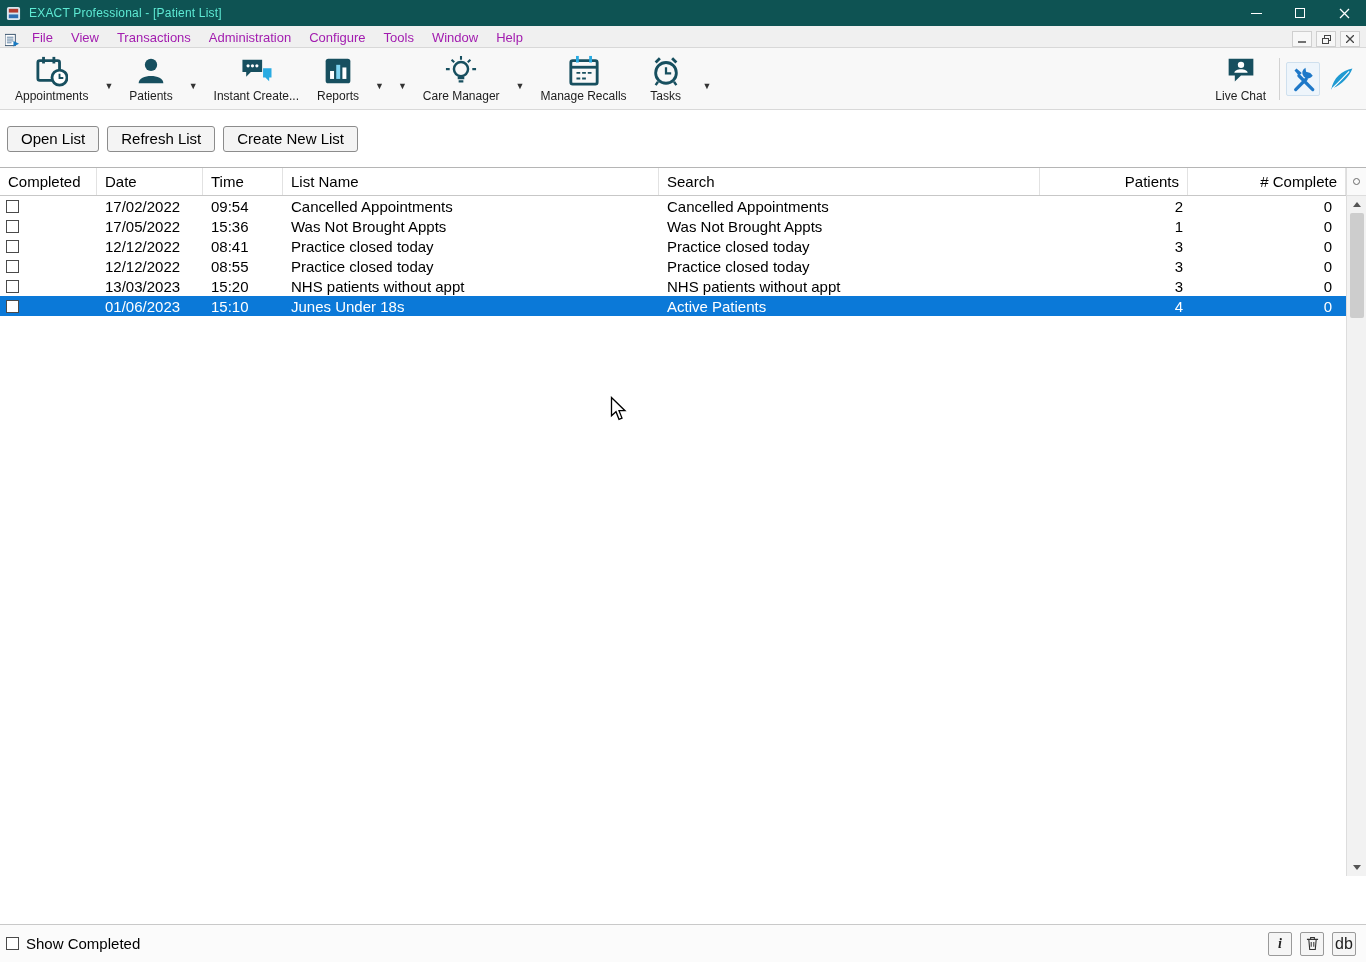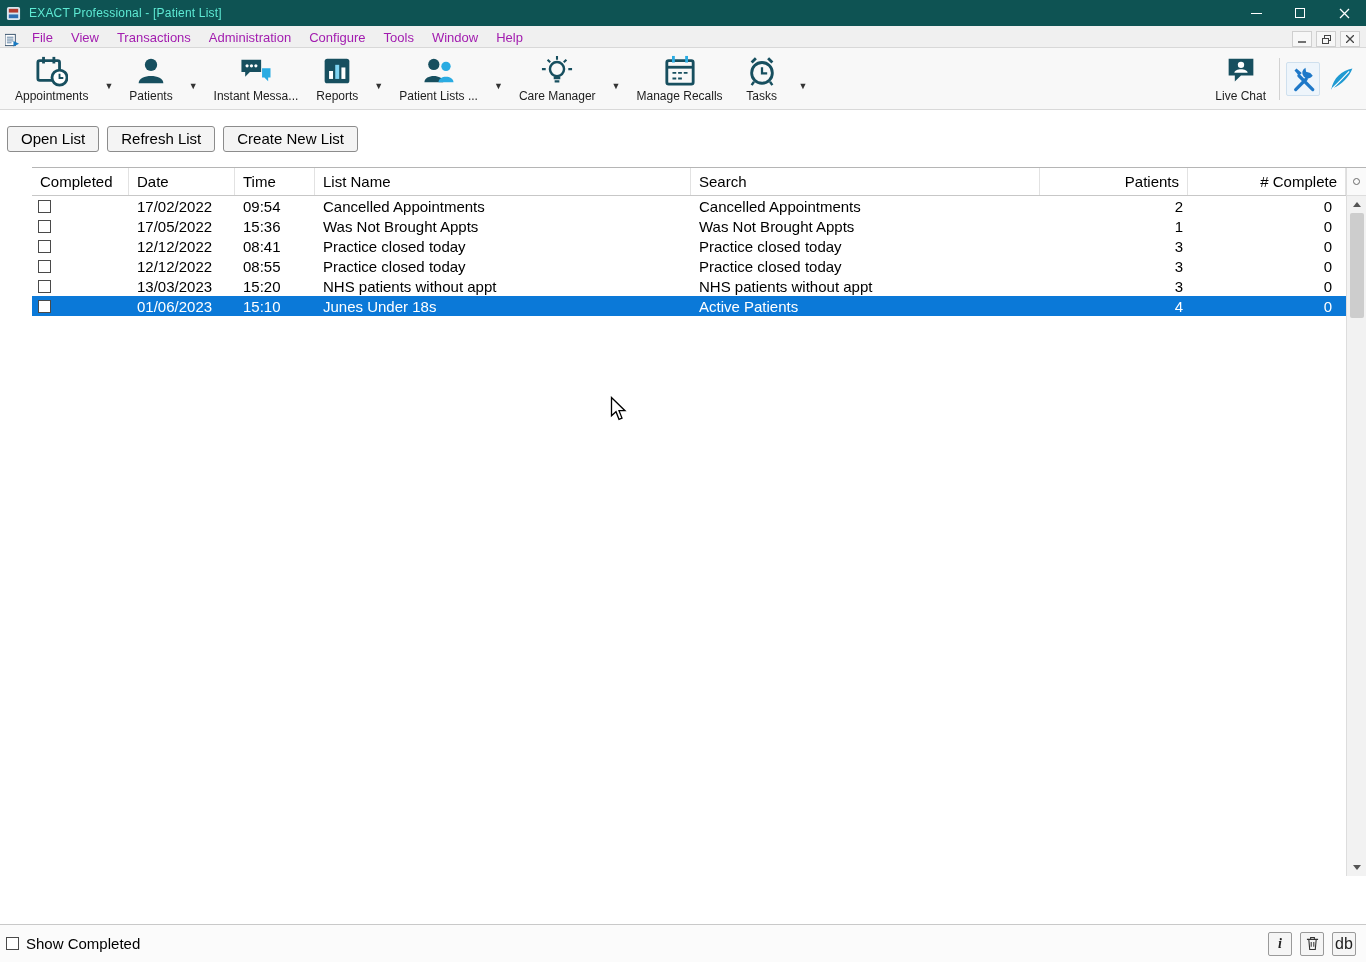--- a/index.html
+++ b/index.html
@@ -39,21 +39,21 @@
     border:1px solid #cfe0ee; background:#eef5fb; margin:0 2px; border-radius:2px; }
   .tb-sq-btn.plain { border:1px solid transparent; background:transparent; }
 
   
   .actionbar { height:57px; display:flex; align-items:center; gap:8px; padding-left:7px;
     background:#fff; flex:0 0 auto; }
   .btn { height:26px; padding:0 13px; background:#f4f4f4; border:1px solid #8c8c8c;
     border-radius:3px; font-size:15px; color:#000; font-family:inherit; display:flex; align-items:center; }
 
   
-  .table-area { flex:1 1 auto; position:relative; border-top:1px solid #b5b5b5; background:#fff;margin-left:32px; }
+  .table-area { flex:1 1 auto; position:relative; border-top:1px solid #b5b5b5; background:#fff; }
   .tgrid { display:grid; grid-template-columns:97px 106px 80px 376px 1fr 148px 158px; }
   .thead { width:calc(100% - 20px); height:28px; border-bottom:1px solid #c7c7c7; font-size:15px; color:#000; }
   .thead > div { display:flex; align-items:center; height:100%; border-right:1px solid #e2e2e2;
     padding:0 8px; white-space:nowrap; }
   .thead .num { justify-content:flex-end; }
   .tbody { width:calc(100% - 20px); }
   .trow { height:20px; font-size:15px; color:#000; align-items:center; }
   .trow > div { padding:0 8px; white-space:nowrap; overflow:hidden; display:flex; align-items:center; height:100%; }
   .trow .num { justify-content:flex-end; }
   .trow .c-complete { padding-right:14px; }
@@ -184,47 +184,36 @@
     <div class="tb-item">
       <span class="ticon">
         <svg width="33" height="30" viewBox="0 0 34 32">
             <path d="M2 4h21v13H11l-5 5v-5H2z" fill="#174f5f"></path>
             <circle cx="8" cy="10.5" r="1.7" fill="#fff"></circle>
             <circle cx="12.7" cy="10.5" r="1.7" fill="#fff"></circle>
             <circle cx="17.4" cy="10.5" r="1.7" fill="#fff"></circle>
             <path d="M24 13h9v10h-2.5v4l-4-4H24z" fill="#29abe2"></path>
           </svg>
       </span>
-      <span>Instant Messa...</span>
+      <span>Instant Create...</span>
     </div>
 
     <div class="tb-item">
       <span class="ticon">
         <svg width="30" height="30" viewBox="0 0 34 34">
             <rect x="3" y="3" width="28" height="28" rx="3" fill="#174f5f"></rect>
             <rect x="8" y="17" width="4.5" height="9" fill="#fff"></rect>
             <rect x="15" y="10" width="4.5" height="16" fill="#7fd4f2"></rect>
             <rect x="22" y="13" width="4.5" height="13" fill="#fff"></rect>
           </svg>
       </span>
       <span>Reports</span>
     </div>
     <span class="caret">▼</span>
 
-    <div class="tb-item">
-      <span class="ticon">
-        <svg width="33" height="30" viewBox="0 0 34 32">
-            <circle cx="12" cy="9" r="6" fill="#174f5f"></circle>
-            <path d="M2 28c0-9 20-9 20 0z" fill="#174f5f"></path>
-            <circle cx="25" cy="11" r="5" fill="#29abe2"></circle>
-            <path d="M17 28c0-8 16-8 16 0z" fill="#29abe2"></path>
-          </svg>
-      </span>
-      <span>Patient Lists ...</span>
-    </div>
     <span class="caret">▼</span>
 
     <div class="tb-item">
       <span class="ticon">
         <svg width="32" height="32" viewBox="0 0 34 34">
             <circle cx="17" cy="15" r="7.5" fill="none" stroke="#174f5f" stroke-width="2.6"></circle>
             <path d="M13.5 24.5h7M14.5 28h5" stroke="#174f5f" stroke-width="2.4"></path>
             <path d="M17 1v4M5 15H1M33 15h-4M7 5l2.8 2.8M27 5l-2.8 2.8" stroke="#174f5f" stroke-width="2.2"></path>
           </svg>
       </span>

